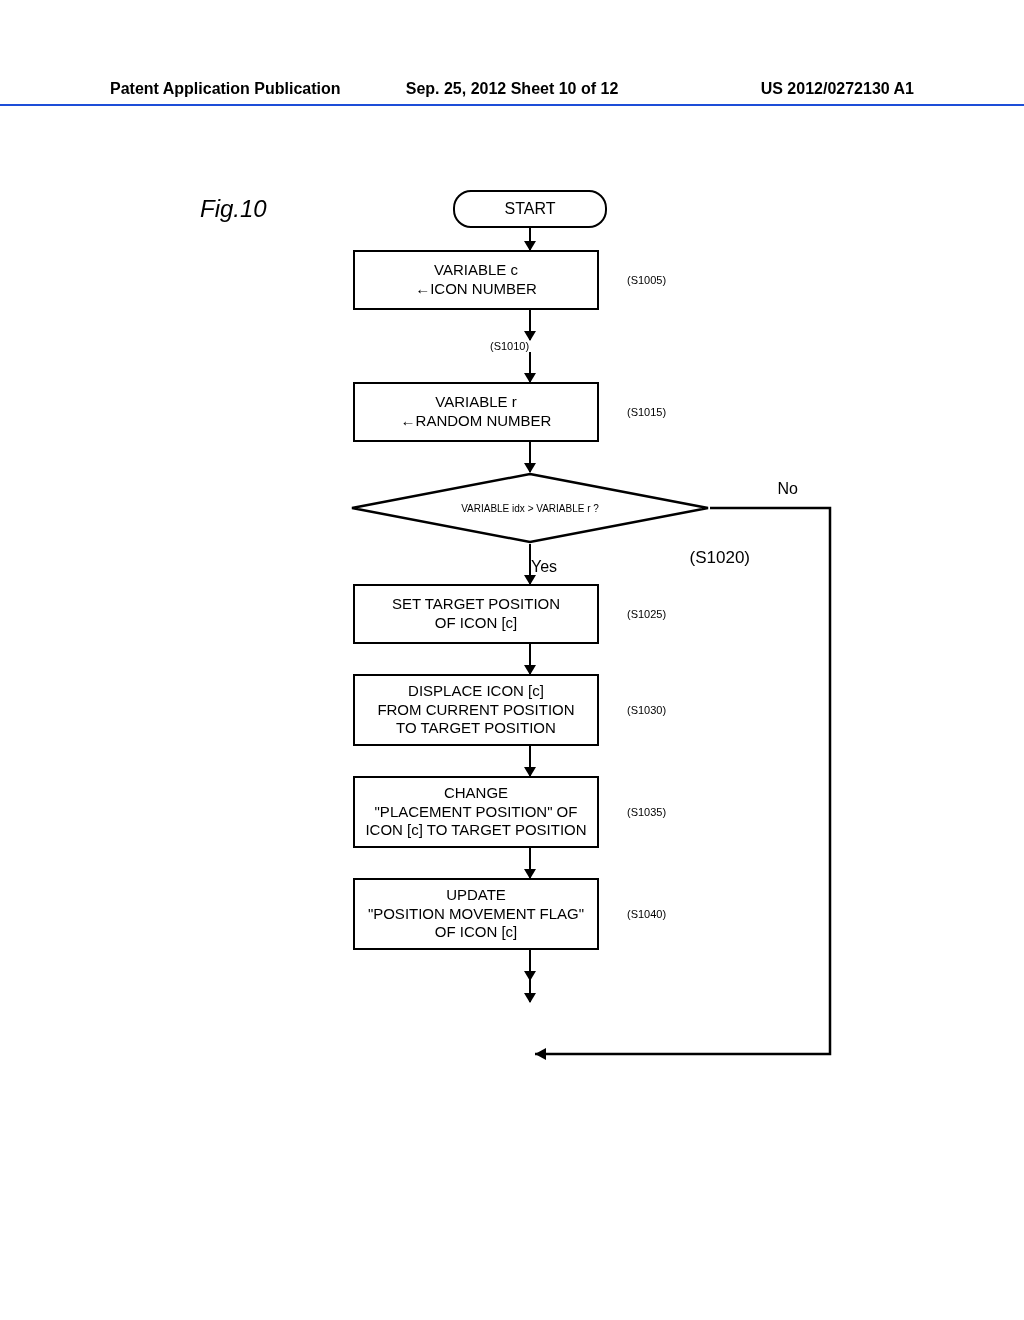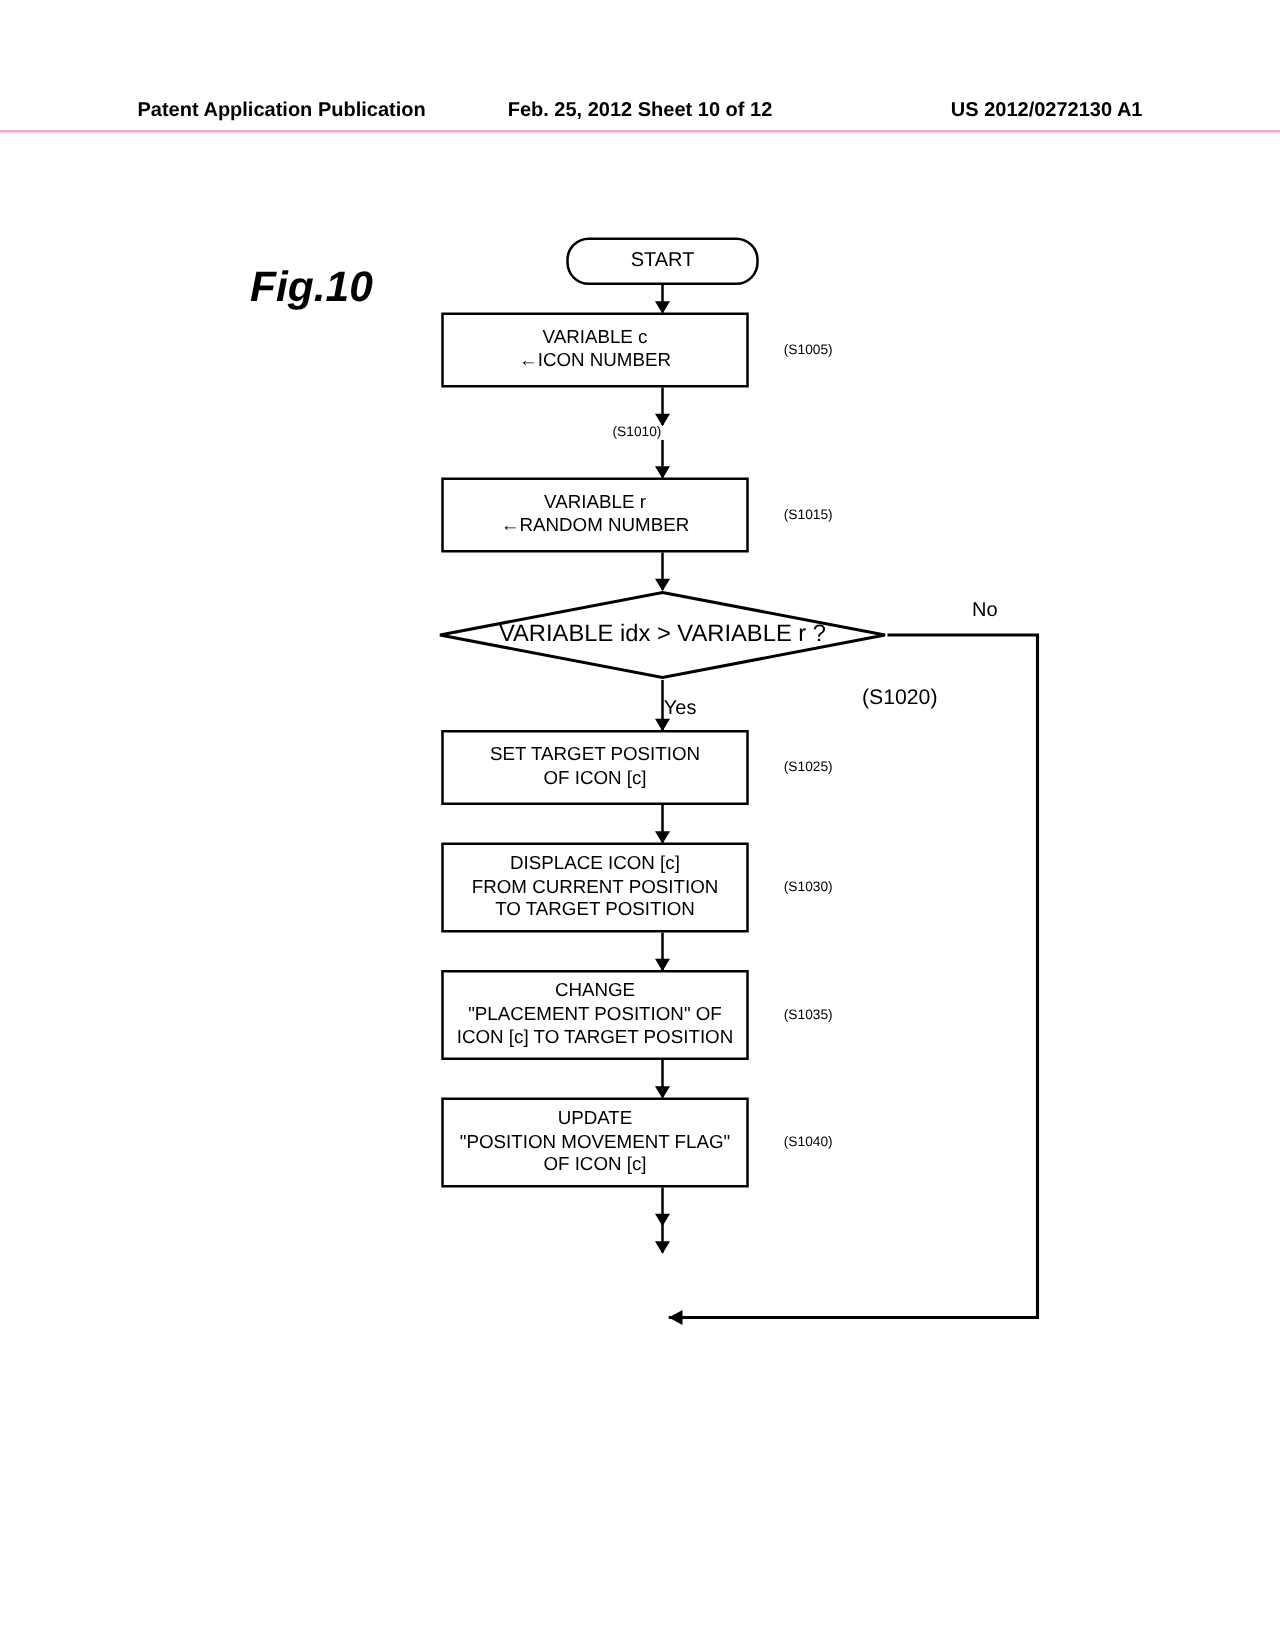--- a/index.html
+++ b/index.html
@@ -13,39 +13,39 @@
     width: 1024px;
     height: 1320px;
     position: relative;
     background: #fff;
   }
   .header {
     position: absolute;
     top: 80px;
     left: 0;
     width: 1024px;
-    border-bottom: 2px solid #f9a8d4;
+    border-bottom: 2px solid #1d4ed8;
     padding-bottom: 6px;
   }
   .header-row {
     display: flex;
     font-size: 16px;
     font-weight: bold;
     padding: 0 110px;
   }
   .header-left { flex: 1; text-align: left; }
   .header-mid  { flex: 1; text-align: center; }
   .header-right{ flex: 1; text-align: right; }
 
   .fig-label {
     position: absolute;
-    top: 211px;
+    top: 195px;
     left: 200px;
-    font-size: 34px;
-    font-weight: bold;
+    font-size: 24px;
+    font-weight: normal;
     font-style: italic;
   }
 
   .flow {
     position: absolute;
     top: 190px;
     left: 270px;
     width: 520px;
     display: flex;
     flex-direction: column;
@@ -124,21 +124,21 @@
     inset: 0;
     width: 100%;
     height: 100%;
   }
   .decision-text {
     position: absolute;
     inset: 0;
     display: flex;
     align-items: center;
     justify-content: center;
-    font-size: 19px;
+    font-size: 10px;
     text-align: center;
     padding: 0 30px;
   }
   .no-label {
     position: absolute;
     font-size: 16px;
     padding-left: 44px;
   }
   .yes-label {
     position: absolute;
@@ -156,21 +156,21 @@
   }
 </style>
 </head>
 <body>
 
 <div class="page">
 
   <div class="header">
     <div class="header-row">
       <div class="header-left">Patent Application Publication</div>
-      <div class="header-mid">Feb. 25, 2012  Sheet 10 of 12</div>
+      <div class="header-mid">Sep. 25, 2012  Sheet 10 of 12</div>
       <div class="header-right">US 2012/0272130 A1</div>
     </div>
   </div>
 
   <div class="fig-label">Fig.10</div>
 
   <div class="flow">
 
     <div class="terminal">START</div>
     <div class="arrow short"></div>

